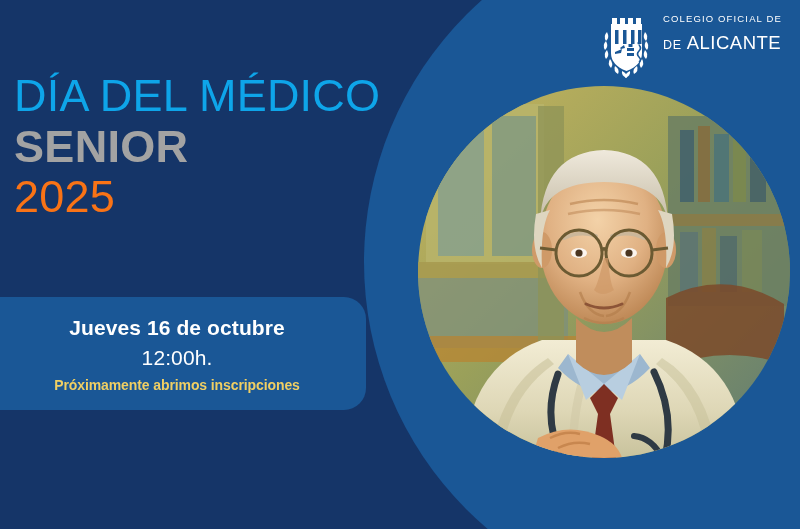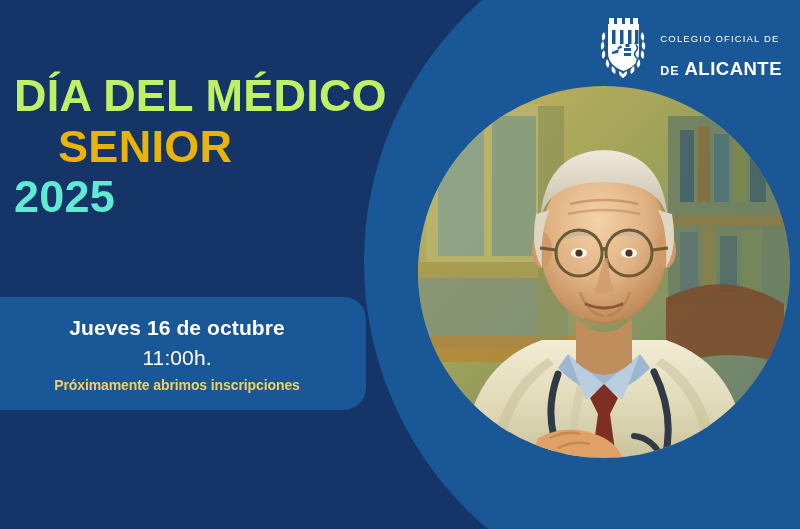--- a/index.html
+++ b/index.html
@@ -43,21 +43,21 @@
     overflow: hidden;
   }
   .portrait-svg { display:block; width:100%; height:100%; }
 
   
   .logo {
     position: absolute;
     right: 18px;
     top: 14px;
     display: flex;
-    align-items: flex-end;
+    align-items: flex-start;
     gap: 9px;
   }
   .logo-shield { width: 56px; height: 64px; display:block; }
   .logo-text {
     color: #ffffff;
     line-height: 1;
     text-align: left;
   }
   .logo-l1 {
     font-size: 9.5px;
@@ -71,60 +71,59 @@
     font-size: 22px;
     letter-spacing: 0.8px;
     font-weight: 400;
     display: block;
     line-height: 0.98;
     white-space: nowrap;
   }
   .logo-l3 {
     font-size: 18.5px;
     letter-spacing: 0.5px;
-    font-weight: 700;
+    font-weight: 400;
     display: block;
     line-height: 1.0;
-    margin-top: 16px;
+    margin-top: 10px;
     white-space: nowrap;
   }
   .logo-l3 .small {
     font-size: 12.5px;
     letter-spacing: 0.9px;
   }
 
   
   .headline {
     position: absolute;
     left: 14px;
     top: 72px;
     width: 440px;
   }
   .h-line1 {
-    color: #bef264;
+    color: #0ea5e9;
     font-size: 45px;
     line-height: 1.06;
-    font-weight: 700;
+    font-weight: 400;
     letter-spacing: 0.2px;
     white-space: nowrap;
   }
   .h-line2 {
-    color: #eab308;
+    color: #a3a3a3;
     font-size: 45px;
     line-height: 1.18;
     font-weight: 700;
     letter-spacing: 0.3px;
     white-space: nowrap;
-    margin-left: 44px;
   }
   .h-line3 {
-    color: #5eead4;
+    color: #f97316;
     font-size: 45px;
     line-height: 1.08;
-    font-weight: 700;
+    font-weight: 400;
     letter-spacing: 0.2px;
     white-space: nowrap;
   }
 
   
   .info-card {
     position: absolute;
     left: -28px;
     top: 297px;
     width: 394px;
@@ -325,17 +324,17 @@
   </div>
 
   <div class="headline">
     <div class="h-line1">DÍA DEL MÉDICO</div>
     <div class="h-line2">SENIOR</div>
     <div class="h-line3">2025</div>
   </div>
 
   <div class="info-card">
     <div class="info-date">Jueves 16 de octubre</div>
-    <div class="info-time">11:00h.</div>
+    <div class="info-time">12:00h.</div>
     <div class="info-note">Próximamente abrimos inscripciones</div>
   </div>
 
 </div>
 
 </body></html>

